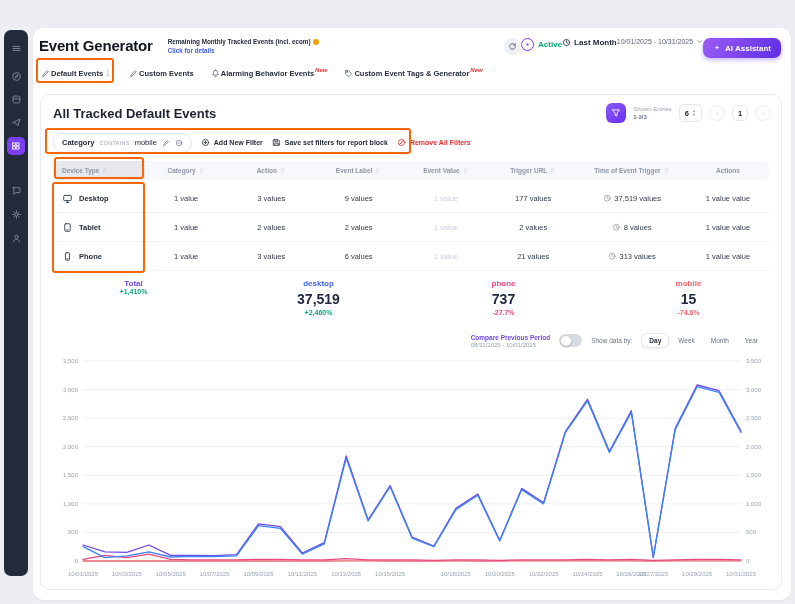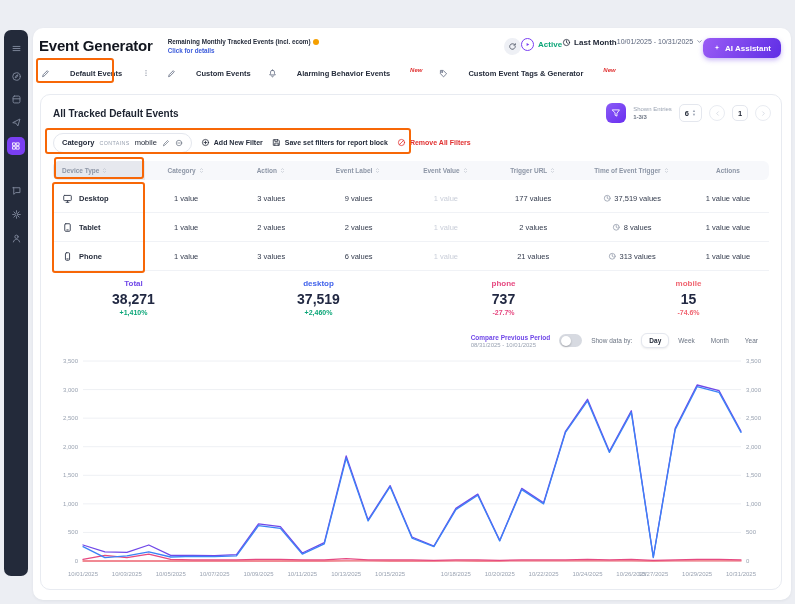--- a/index.html
+++ b/index.html
@@ -39,29 +39,29 @@
   .active-txt{font-size:8px;font-weight:700;color:#0ca678}
   .period{display:flex;align-items:center;gap:3px;font-size:8px;font-weight:700;color:#1d2433;cursor:pointer}
   .period .icn{width:9px;height:9px}
   .daterange{display:flex;align-items:center;gap:3px;font-size:7px;color:#59637a;cursor:pointer}
   .daterange .icn{width:7px;height:7px}
   .ai-btn{height:20px;padding:0 10px;border:none;border-radius:7px;background:linear-gradient(120deg,#9a5cf5,#5f2ee5);color:#fff;font-size:8px;font-weight:700;display:flex;align-items:center;gap:4px;box-shadow:0 2px 5px rgba(95,46,229,.35);cursor:pointer}
   .ai-btn .icn{width:8px;height:8px}
 
   
   .tabs{position:absolute;left:8px;top:33px;height:24px;display:flex;align-items:center;gap:17px}
-  .tab{display:flex;align-items:center;gap:20px;font-size:7.5px;font-weight:600;color:#262d3c;cursor:pointer}
+  .tab{display:flex;align-items:center;gap:1px;font-size:7.5px;font-weight:600;color:#262d3c;cursor:pointer}
   .tab .icn{width:9px;height:9px;color:#59637a}
   .tab .dots{width:8px;height:8px;color:#59637a}
   .tab .badge{font-size:6px;font-style:italic;font-weight:700;color:#e03131;position:relative;top:-3px}
 
   
   .card{position:absolute;left:7px;top:66px;width:742px;height:496px;border:1px solid #e8ebf1;border-radius:10px;background:#fff}
   .card-header{position:absolute;left:12px;right:10px;top:6px;height:24px;display:flex;align-items:center}
-  .card-title{font-size:10px;font-weight:700;color:#1d2330}
+  .card-title{font-size:13px;font-weight:700;color:#1d2330}
   .ch-right{margin-left:auto;display:flex;align-items:center;gap:7px}
   .funnel-btn{width:20px;height:20px;border:none;border-radius:6px;background:linear-gradient(140deg,#8a5cf6,#6a2ef0);color:#fff;display:flex;align-items:center;justify-content:center;cursor:pointer}
   .funnel-btn .icn{width:10px;height:10px}
   .shown{font-size:6px;color:#9aa3b2;line-height:1.35}
   .shown .sv2{color:#6b7483;font-weight:600}
   .pp{height:18px;border:1px solid #e4e7ee;border-radius:5px;display:flex;align-items:center;gap:3px;padding:0 5px;background:#fff;cursor:pointer}
   .pp .v{font-size:7.5px;font-weight:700;color:#1d2433}
   .pp .carets{display:flex;flex-direction:column;font-size:4px;line-height:1.1;color:#9aa3b2}
   .pager-circle{width:16px;height:16px;border-radius:50%;border:1px solid #e9ecf2;background:#fff;color:#c6ccd7;display:flex;align-items:center;justify-content:center;cursor:pointer}
   .pager-circle .icn{width:7px;height:7px}
@@ -524,21 +524,20 @@
                 <span>313 values</span>
               </div>
               <div class="td">1 value value</div>
             </div>
           </div>
       </div>
 
       <div class="stats">
           <div class="stat">
             <div class="sl" style="color:#7048e8">Total</div>
-            <div class="sv">38,271</div>
             <div class="sc" style="color:#0ca678">+1,410%</div>
           </div>
           <div class="stat">
             <div class="sl" style="color:#4263eb">desktop</div>
             <div class="sv">37,519</div>
             <div class="sc" style="color:#0ca678">+2,460%</div>
           </div>
           <div class="stat">
             <div class="sl" style="color:#e64980">phone</div>
             <div class="sv">737</div>

